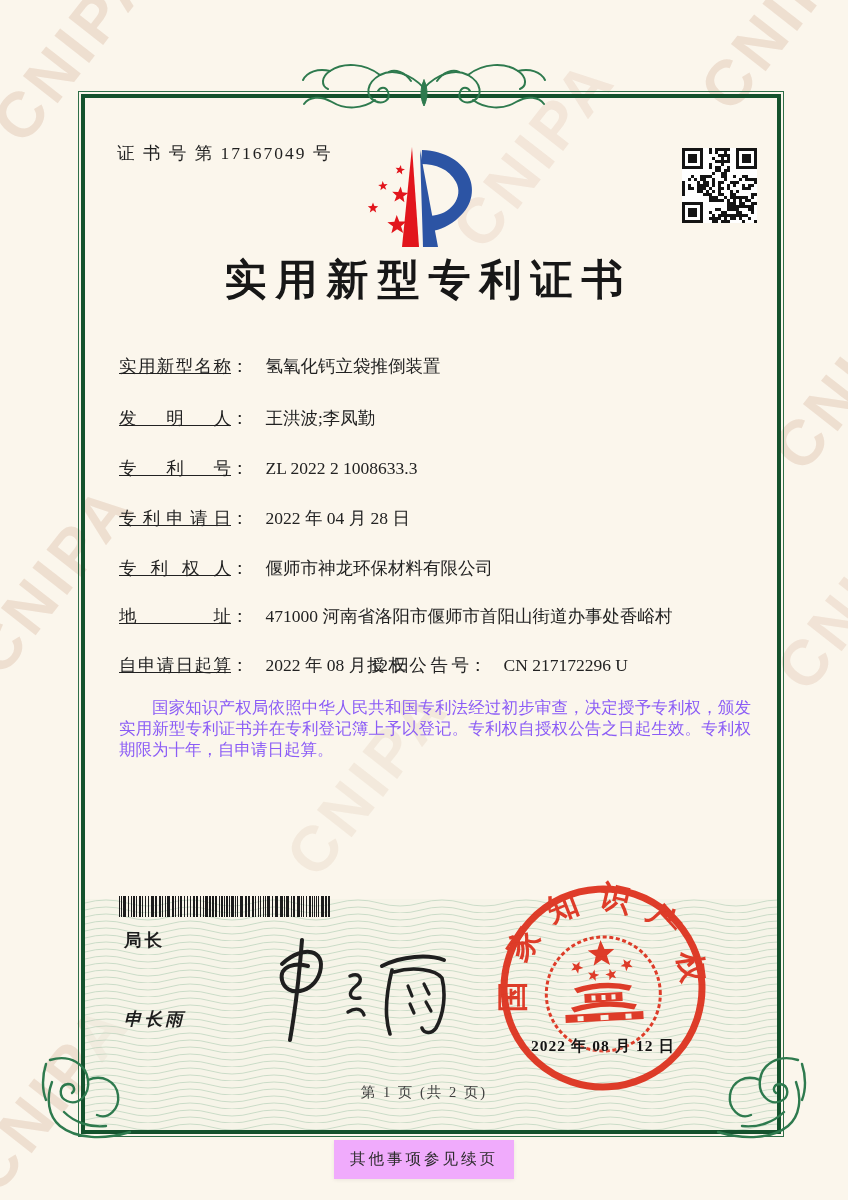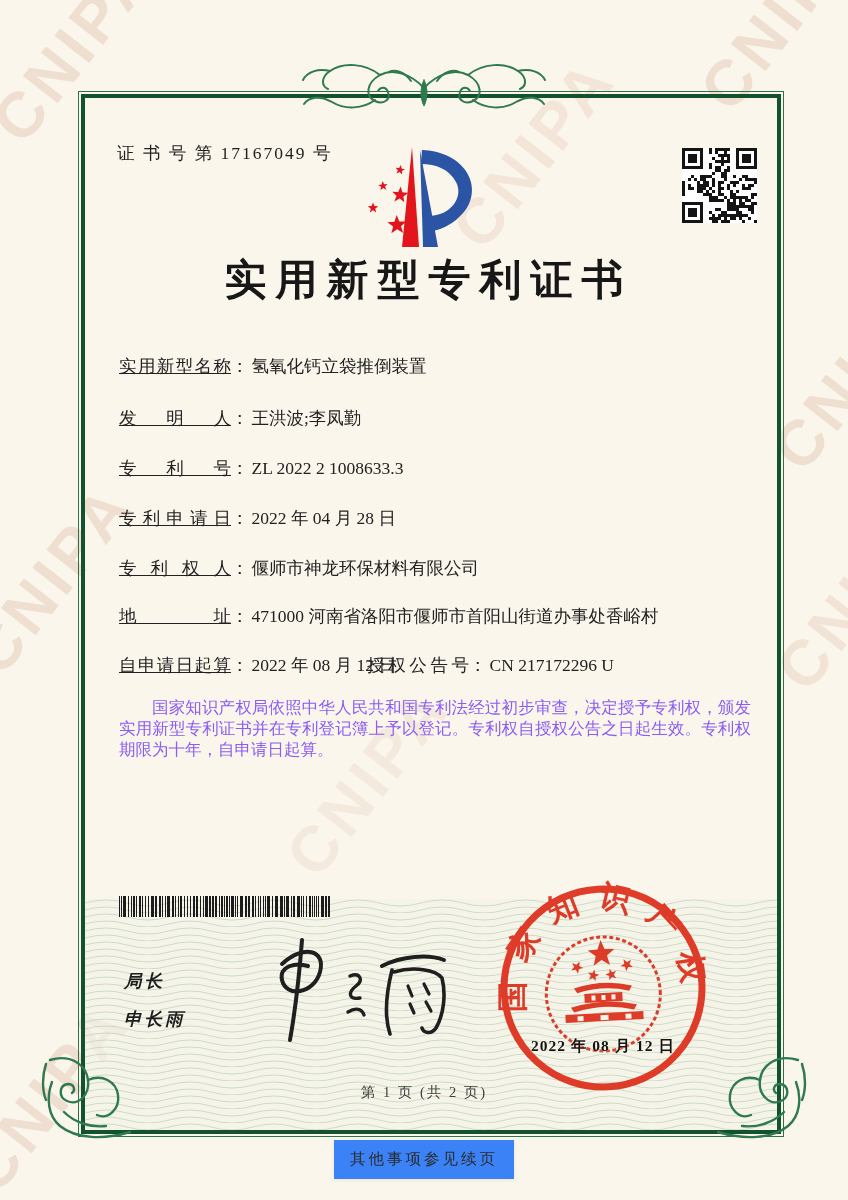--- a/index.html
+++ b/index.html
@@ -36,42 +36,42 @@
   .cert-no{position:absolute;left:117px;top:141px;z-index:4;font-size:17.5px;letter-spacing:2px;color:#1f1f1f;}
   .logo{position:absolute;left:356px;top:145px;width:132px;height:108px;z-index:4;}
   .qr{position:absolute;left:682px;top:148px;width:75px;height:75px;z-index:4;background:#fff;}
   .title{position:absolute;left:0;top:252px;width:848px;z-index:4;text-align:center;
     font-size:42px;font-weight:700;letter-spacing:9px;text-indent:9px;color:#171717;}
   
   .field-row{position:absolute;left:119px;width:660px;z-index:4;font-size:17.5px;color:#222;}
   .flabel{display:inline-block;width:112px;text-align:justify;text-align-last:justify;vertical-align:bottom;text-decoration:underline;}
   .flabel-sm{display:inline-block;width:102px;text-align:justify;text-align-last:justify;vertical-align:bottom;}
   .fcolon{display:inline-block;}
-  .fvalue{margin-left:3px;}
+  .fvalue{margin-left:17px;}
   .grant-right{position:absolute;left:248px;top:0;}
   
   .legal{position:absolute;left:119px;top:697px;width:632px;z-index:4;
     font-size:16.5px;line-height:21px;text-align:justify;color:#8b5cf6;}
   .legal p{margin:0;text-indent:2em;}
   
   .barcode{position:absolute;left:119px;top:896px;width:216px;height:21px;z-index:4;}
   .director{position:absolute;z-index:4;font-family:"Liberation Sans","DejaVu Sans",sans-serif;
     font-weight:600;font-size:17.5px;letter-spacing:3px;color:#1d1d1d;}
-  .director-title{left:124px;top:969px;font-style:italic;}
+  .director-title{left:124px;top:928px;}
   .director-name{left:124px;top:1007px;font-style:italic;}
   .signature{position:absolute;left:252px;top:936px;width:205px;height:110px;z-index:5;}
   .seal{position:absolute;left:489px;top:874px;width:228px;height:228px;z-index:5;
     opacity:.93;transform:rotate(-3deg);}
   .seal-date{position:absolute;left:514px;top:1036px;width:178px;z-index:6;text-align:center;
     font-size:15.5px;font-weight:600;letter-spacing:1px;color:#141414;
     text-shadow:0 0 3px rgba(250,246,236,.85);}
   .page-num{position:absolute;left:0;top:1083px;width:848px;z-index:4;text-align:center;
     font-size:14.5px;letter-spacing:2px;color:#404040;}
   .note{position:absolute;left:50%;top:1140px;transform:translateX(-50%);z-index:6;
-    background:#3b82f6;box-shadow:0 1px 4px rgba(0,0,0,.07);padding:9px 16px;
+    background:#f0abfc;box-shadow:0 1px 4px rgba(0,0,0,.07);padding:9px 16px;
     font-size:15.5px;letter-spacing:3px;color:#2b2b2b;white-space:nowrap;}
 </style>
 </head>
 <body>
 
 <span class="wm wm1">CNIPA</span>
 <span class="wm wm2">CNIPA</span>
 <span class="wm wm3">CNIPA</span>
 <span class="wm wm4">CNIPA</span>
 <span class="wm wm5">CNIPA</span>

